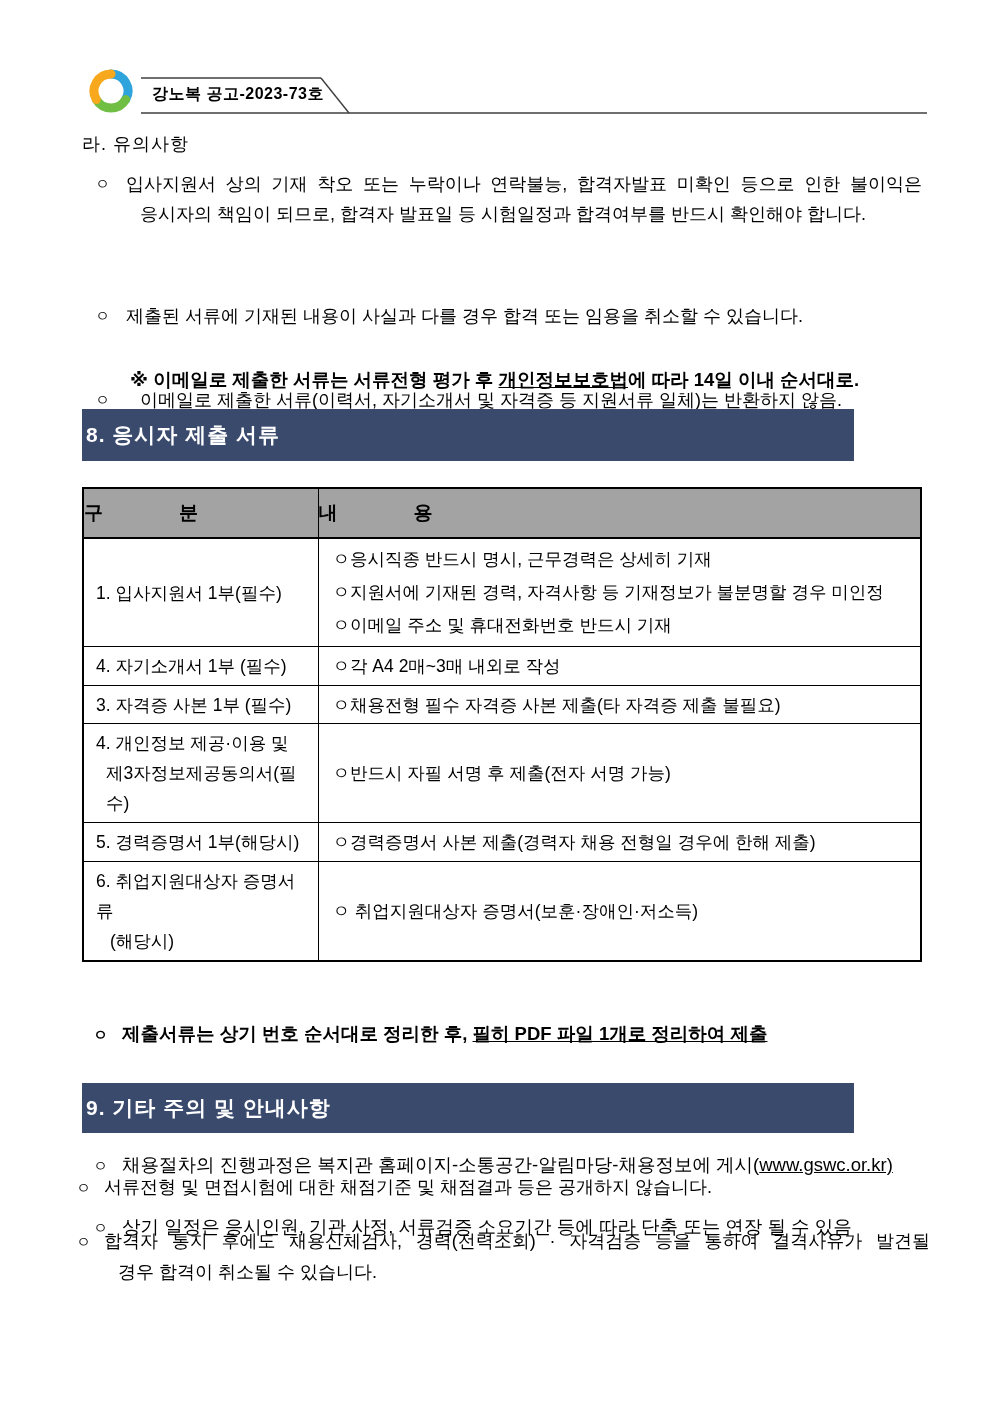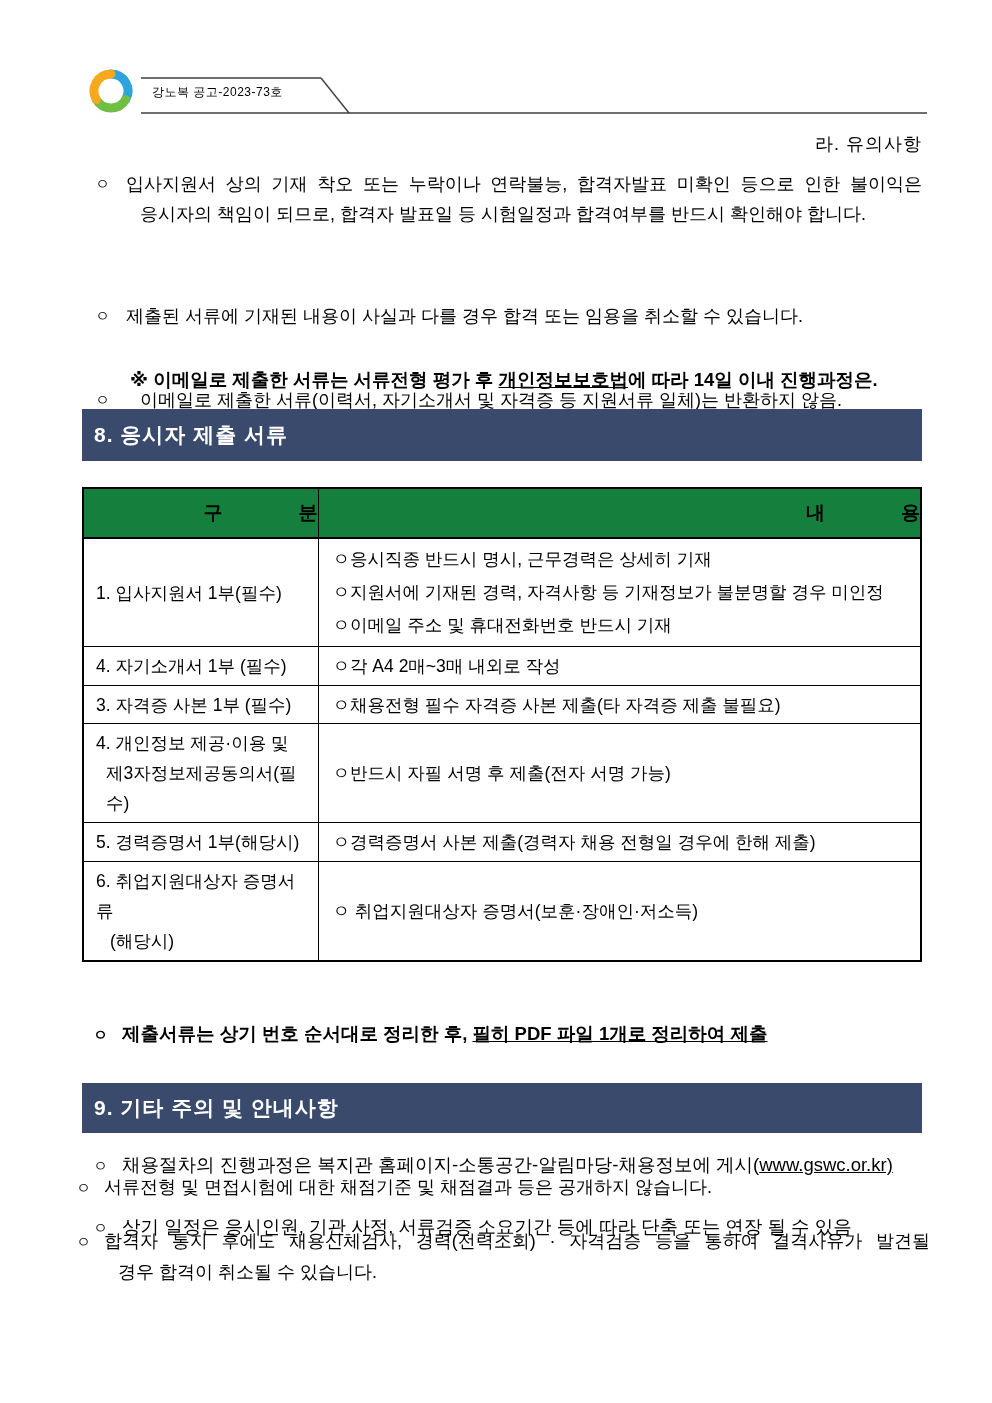--- a/index.html
+++ b/index.html
@@ -2,43 +2,43 @@
 <html><head>
 <meta charset="utf-8">
 <style>
   * { margin:0; padding:0; box-sizing:border-box; }
   html,body { background:#ffffff; }
   body { font-family:"Liberation Sans","DejaVu Sans",sans-serif; color:#000; }
   .page { position:relative; width:992px; height:1403px; background:#fff; overflow:hidden; }
 
   
   .hdr-svg { position:absolute; left:0; top:0; }
-  .hdr-tab-text { position:absolute; left:152px; top:84px; font-size:12px; font-weight:normal;
+  .hdr-tab-text { position:absolute; left:152px; top:84px; font-size:16px; font-weight:bold;
                   letter-spacing:0.5px; white-space:nowrap; }
 
   
   .abs { position:absolute; left:82px; width:840px; }
   .doc-title { font-size:18px; letter-spacing:1px; }
   .bullet { position:relative; padding-left:44px; font-size:18px; line-height:30px; }
   .bullet .mk { position:absolute; left:13px; top:0; font-size:15px; }
   .just { text-align:justify; text-align-last:justify; }
   .note { padding-left:48px; font-size:18.5px; font-weight:bold; line-height:30px; }
   .u { text-decoration:underline;text-align:center; }
   .wrap2 { padding-left:14px; }
 
   
-  .secbar { position:absolute; left:82px; width:840px; height:52px; background:#394a6d;
-            color:#fff; font-size:21px; font-weight:bold; line-height:52px; padding-left:12px;
+  .secbar { position:absolute; left:82px; width:772px; height:52px; background:#394a6d;
+            color:#fff; font-size:21px; font-weight:bold; line-height:52px; padding-left:4px;
             letter-spacing:1px; }
 
   
   table.doc { position:absolute; left:82px; top:487px; width:840px; border-collapse:collapse;
               border:2.5px solid #000; font-size:17.5px; table-layout:fixed; }
   table.doc th, table.doc td { border:1.4px solid #000; vertical-align:middle; }
-  table.doc th { background:#15803d; font-weight:bold; font-size:19px; text-align:right;
+  table.doc th { background:#a3a3a3; font-weight:bold; font-size:19px; text-align:left;
                  height:50px; border-bottom:2.6px solid #000; }
   td.c1 { width:235px; padding:4px 6px 4px 12px; }
   td.c2 { padding:4px 6px 4px 14px; }
   .r1 { height:100px; } .r2 { height:39px; } .r3 { height:38px; }
   .r4 { height:68px; } .r5 { height:39px; } .r6 { height:74px; }
   .cellline { line-height:33px; }
   .lbl2a { padding-left:10px; line-height:30px; }
   .lblline { line-height:30px; }
 
   
@@ -66,41 +66,41 @@
     </g>
 
     <g transform="translate(87,67)" fill="none" stroke-linecap="round">
       <path d="M 24 7 A 17 17 0 0 1 38.7 32.5" stroke="#2fa3dc" stroke-width="9"></path>
       <path d="M 38.7 32.5 A 17 17 0 0 1 9.3 32.5" stroke="#70bf44" stroke-width="9"></path>
       <path d="M 9.3 32.5 A 17 17 0 0 1 24 7" stroke="#f8a81c" stroke-width="9"></path>
     </g>
   </svg>
   <div class="hdr-tab-text">강노복 공고-2023-73호</div>
 
-  <div class="abs doc-title" style="top:132px;text-align:right;">라. 유의사항</div>
+  <div class="abs doc-title" style="top:132px;">라. 유의사항</div>
 
   <div class="abs bullet" style="top:169px;">
     <span class="mk">ㅇ</span>
     <div class="just">입사지원서 상의 기재 착오 또는 누락이나 연락불능, 합격자발표 미확인 등으로 인한 불이익은</div>
     <div class="wrap2">응시자의 책임이 되므로, 합격자 발표일 등 시험일정과 합격여부를 반드시 확인해야 합니다.</div>
   </div>
 
   <div class="abs bullet" style="top:241px;">
     <span class="mk">ㅇ</span>
     <div>제출된 서류에 기재된 내용이 사실과 다를 경우 합격 또는 임용을 취소할 수 있습니다.</div>
   </div>
 
   <div class="abs bullet" style="top:294px; line-height:32px;">
     <span class="mk">ㅇ</span>
     <div class="wrap2">이메일로 제출한 서류(이력서, 자기소개서 및 자격증 등 지원서류 일체)는 반환하지 않음.</div>
   </div>
 
   <div class="abs note" style="top:365px;">
     <span>※</span>
-    <span>이메일로 제출한 서류는 서류전형 평가 후 </span><span class="u">개인정보보호법</span><span>에 따라 14일 이내 진행과정은.</span>
+    <span>이메일로 제출한 서류는 서류전형 평가 후 </span><span class="u">개인정보보호법</span><span>에 따라 14일 이내 순서대로.</span>
   </div>
 
   <div class="secbar" style="top:409px;">8. 응시자 제출 서류</div>
 
   <table class="doc">
     <thead>
       <tr>
         <th style="width:235px;">구　　　　분</th>
         <th>내　　　　용</th>
       </tr>

